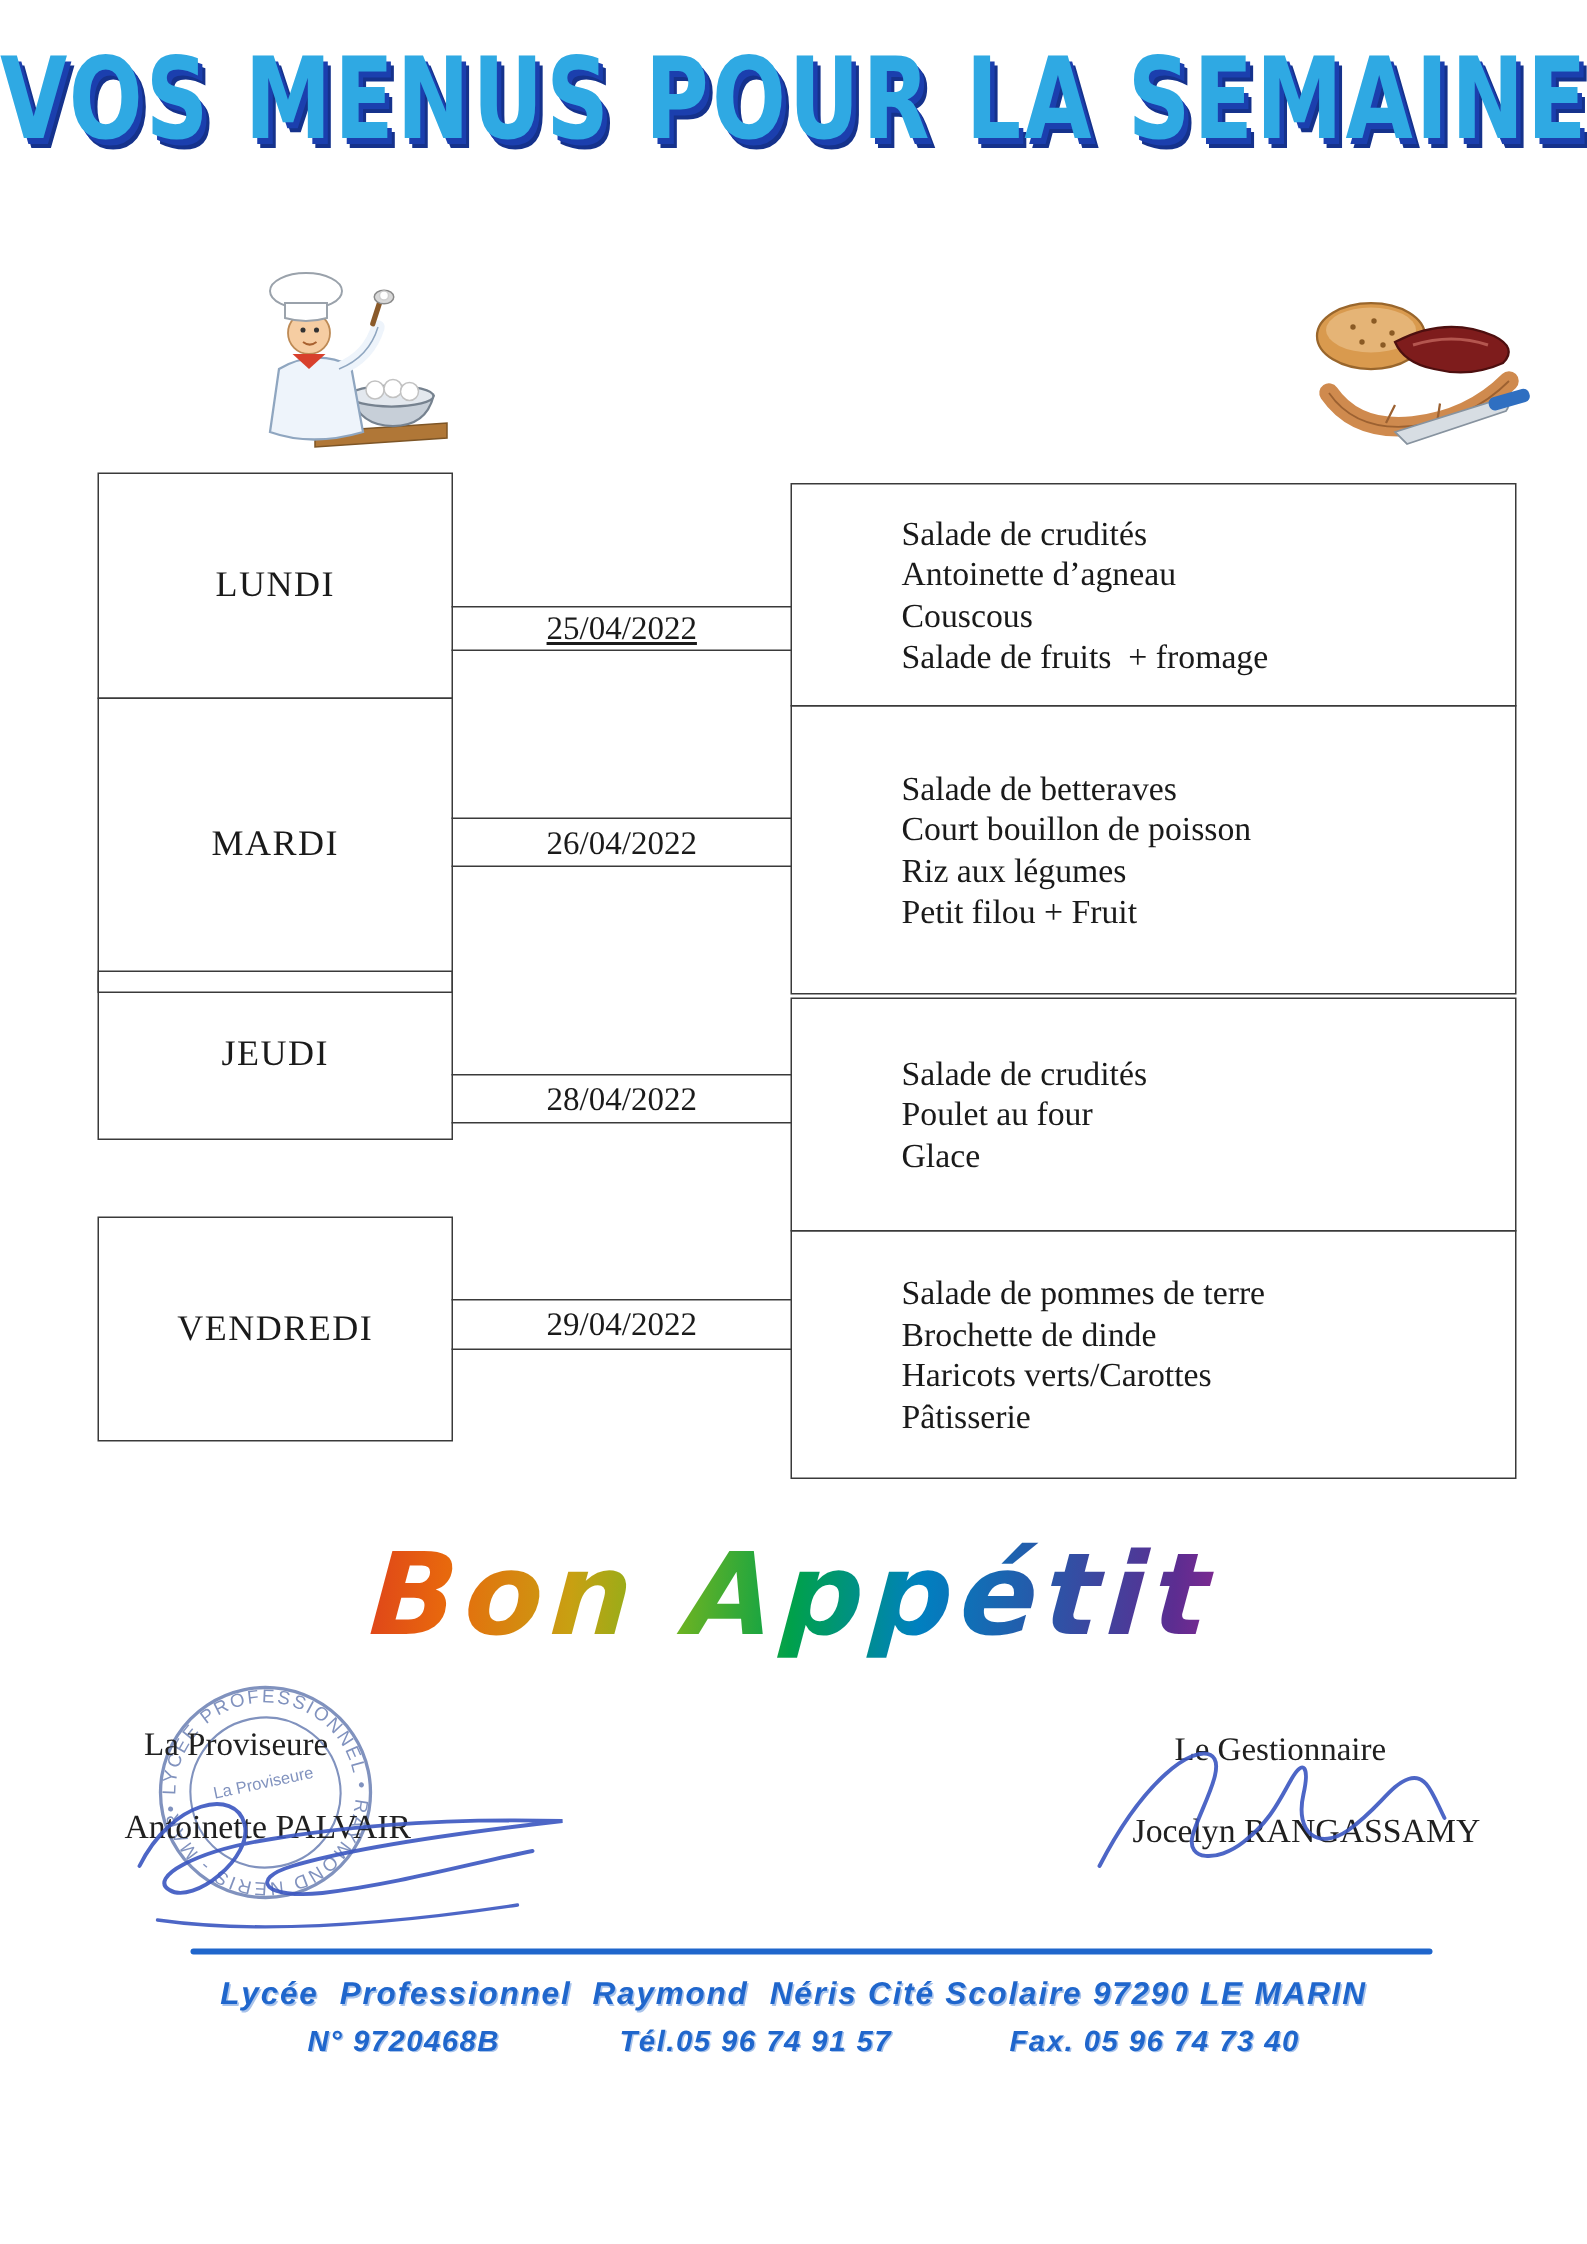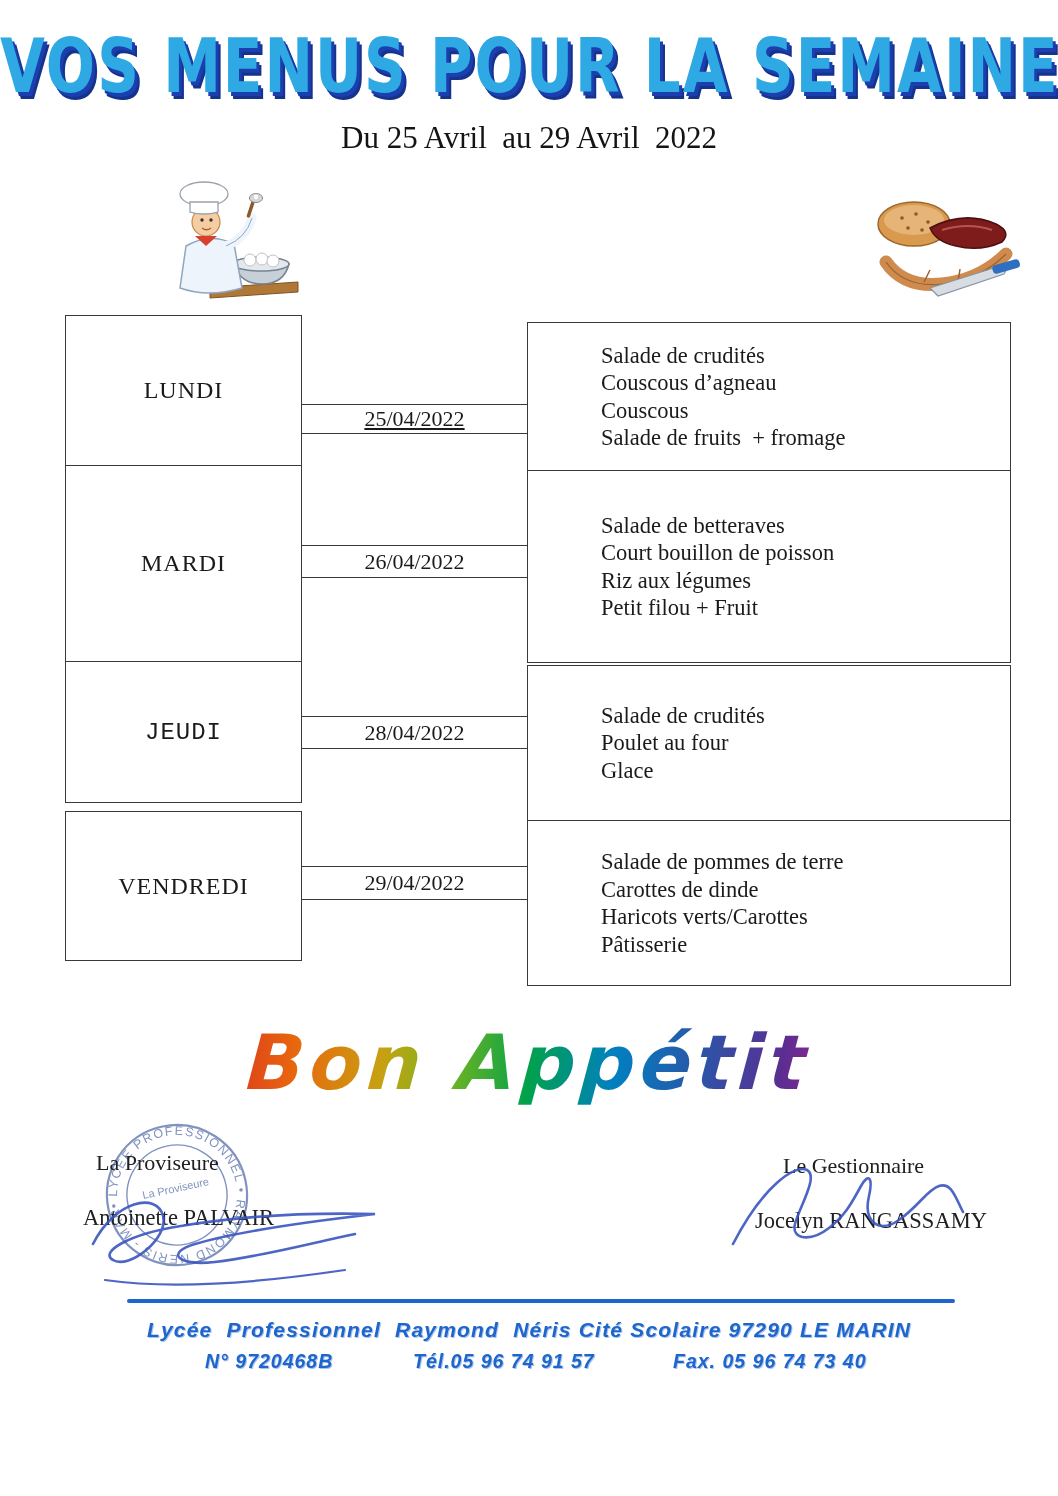--- a/index.html
+++ b/index.html
@@ -46,21 +46,21 @@
   
   .daybox {
     position: absolute;
     left: 65px; width: 237px;
     border: 1.6px solid #3a3a3a;
     display: flex; align-items: center; justify-content: center;
     font-size: 24px; letter-spacing: 1px;
   }
   .d1 { top: 315px; height: 151px; }
   .d2 { top: 465px; height: 197px; text-align: center; }
-  .d3 { top: 661px; height: 142px; font-family: Liberation Mono, monospace; }
+  .d3 { top: 647px; height: 113px; }
   .d4 { top: 811px; height: 150px; }
 
   .menubox {
     position: absolute;
     left: 527px; width: 484px;
     border: 1.6px solid #3a3a3a;
     display: flex; flex-direction: column; justify-content: center;
     padding-left: 73px;
     font-size: 22.5px; line-height: 27.5px;
   }
@@ -143,21 +143,20 @@
   .f-num { left: 205px; }
   .f-tel { left: 413px; }
   .f-fax { left: 645px; margin-left: 28px; }
 </style>
 </head>
 <body>
 
 <div class="page">
 
   <div class="title">VOS MENUS POUR LA SEMAINE</div>
-  <div class="subtitle">Du 25 Avril  au 29 Avril  2022</div>
 
   <svg class="chef" width="150" height="130" viewBox="0 0 150 130">
     <g>
       <path d="M60 112 L148 106 L148 116 L60 122 Z" fill="#b07737" stroke="#7d5526" stroke-width="1"></path>
       <path d="M84 88 q6 20 28 20 q22 0 27 -20 z" fill="#c7cfd8" stroke="#76828f" stroke-width="1.5"></path>
       <ellipse cx="111" cy="88" rx="28" ry="7" fill="#e3e8ee" stroke="#76828f" stroke-width="1.5"></ellipse>
       <circle cx="100" cy="84" r="6" fill="#ffffff" stroke="#c2c2c2"></circle>
       <circle cx="112" cy="83" r="6" fill="#ffffff" stroke="#c2c2c2"></circle>
       <circle cx="123" cy="85" r="6" fill="#ffffff" stroke="#c2c2c2"></circle>
       <path d="M36 70 q24 -14 48 -2 l8 44 q-34 10 -62 0 z" fill="#eef4fb" stroke="#8fa6c0" stroke-width="1.5"></path>
@@ -218,38 +217,38 @@
     </div>
     <div class="datecell t3">
       <span>28/04/2022</span>
     </div>
     <div class="datecell t4">
       <span>29/04/2022</span>
     </div>
 
     <div class="menubox m1">
       <div class="mi">Salade de crudités</div>
-      <div class="mi">Couscous d’agneau</div>
+      <div class="mi">Antoinette d’agneau</div>
       <div class="mi">Couscous</div>
       <div class="mi">Salade de fruits  + fromage</div>
     </div>
     <div class="menubox m2">
       <div class="mi">Salade de betteraves</div>
       <div class="mi">Court bouillon de poisson</div>
       <div class="mi">Riz aux légumes</div>
       <div class="mi">Petit filou + Fruit</div>
     </div>
     <div class="menubox m3">
       <div class="mi">Salade de crudités</div>
       <div class="mi">Poulet au four</div>
       <div class="mi">Glace</div>
     </div>
     <div class="menubox m4">
       <div class="mi">Salade de pommes de terre</div>
-      <div class="mi">Carottes de dinde</div>
+      <div class="mi">Brochette de dinde</div>
       <div class="mi">Haricots verts/Carottes</div>
       <div class="mi">Pâtisserie</div>
     </div>
 
   </section>
 
   <div class="bon">Bon Appétit</div>
 
   <svg class="stamp" width="158" height="158" viewBox="0 0 158 158">
     <circle cx="79" cy="79" r="70" fill="none" stroke="#6b7fb3" stroke-width="2.2"></circle>

